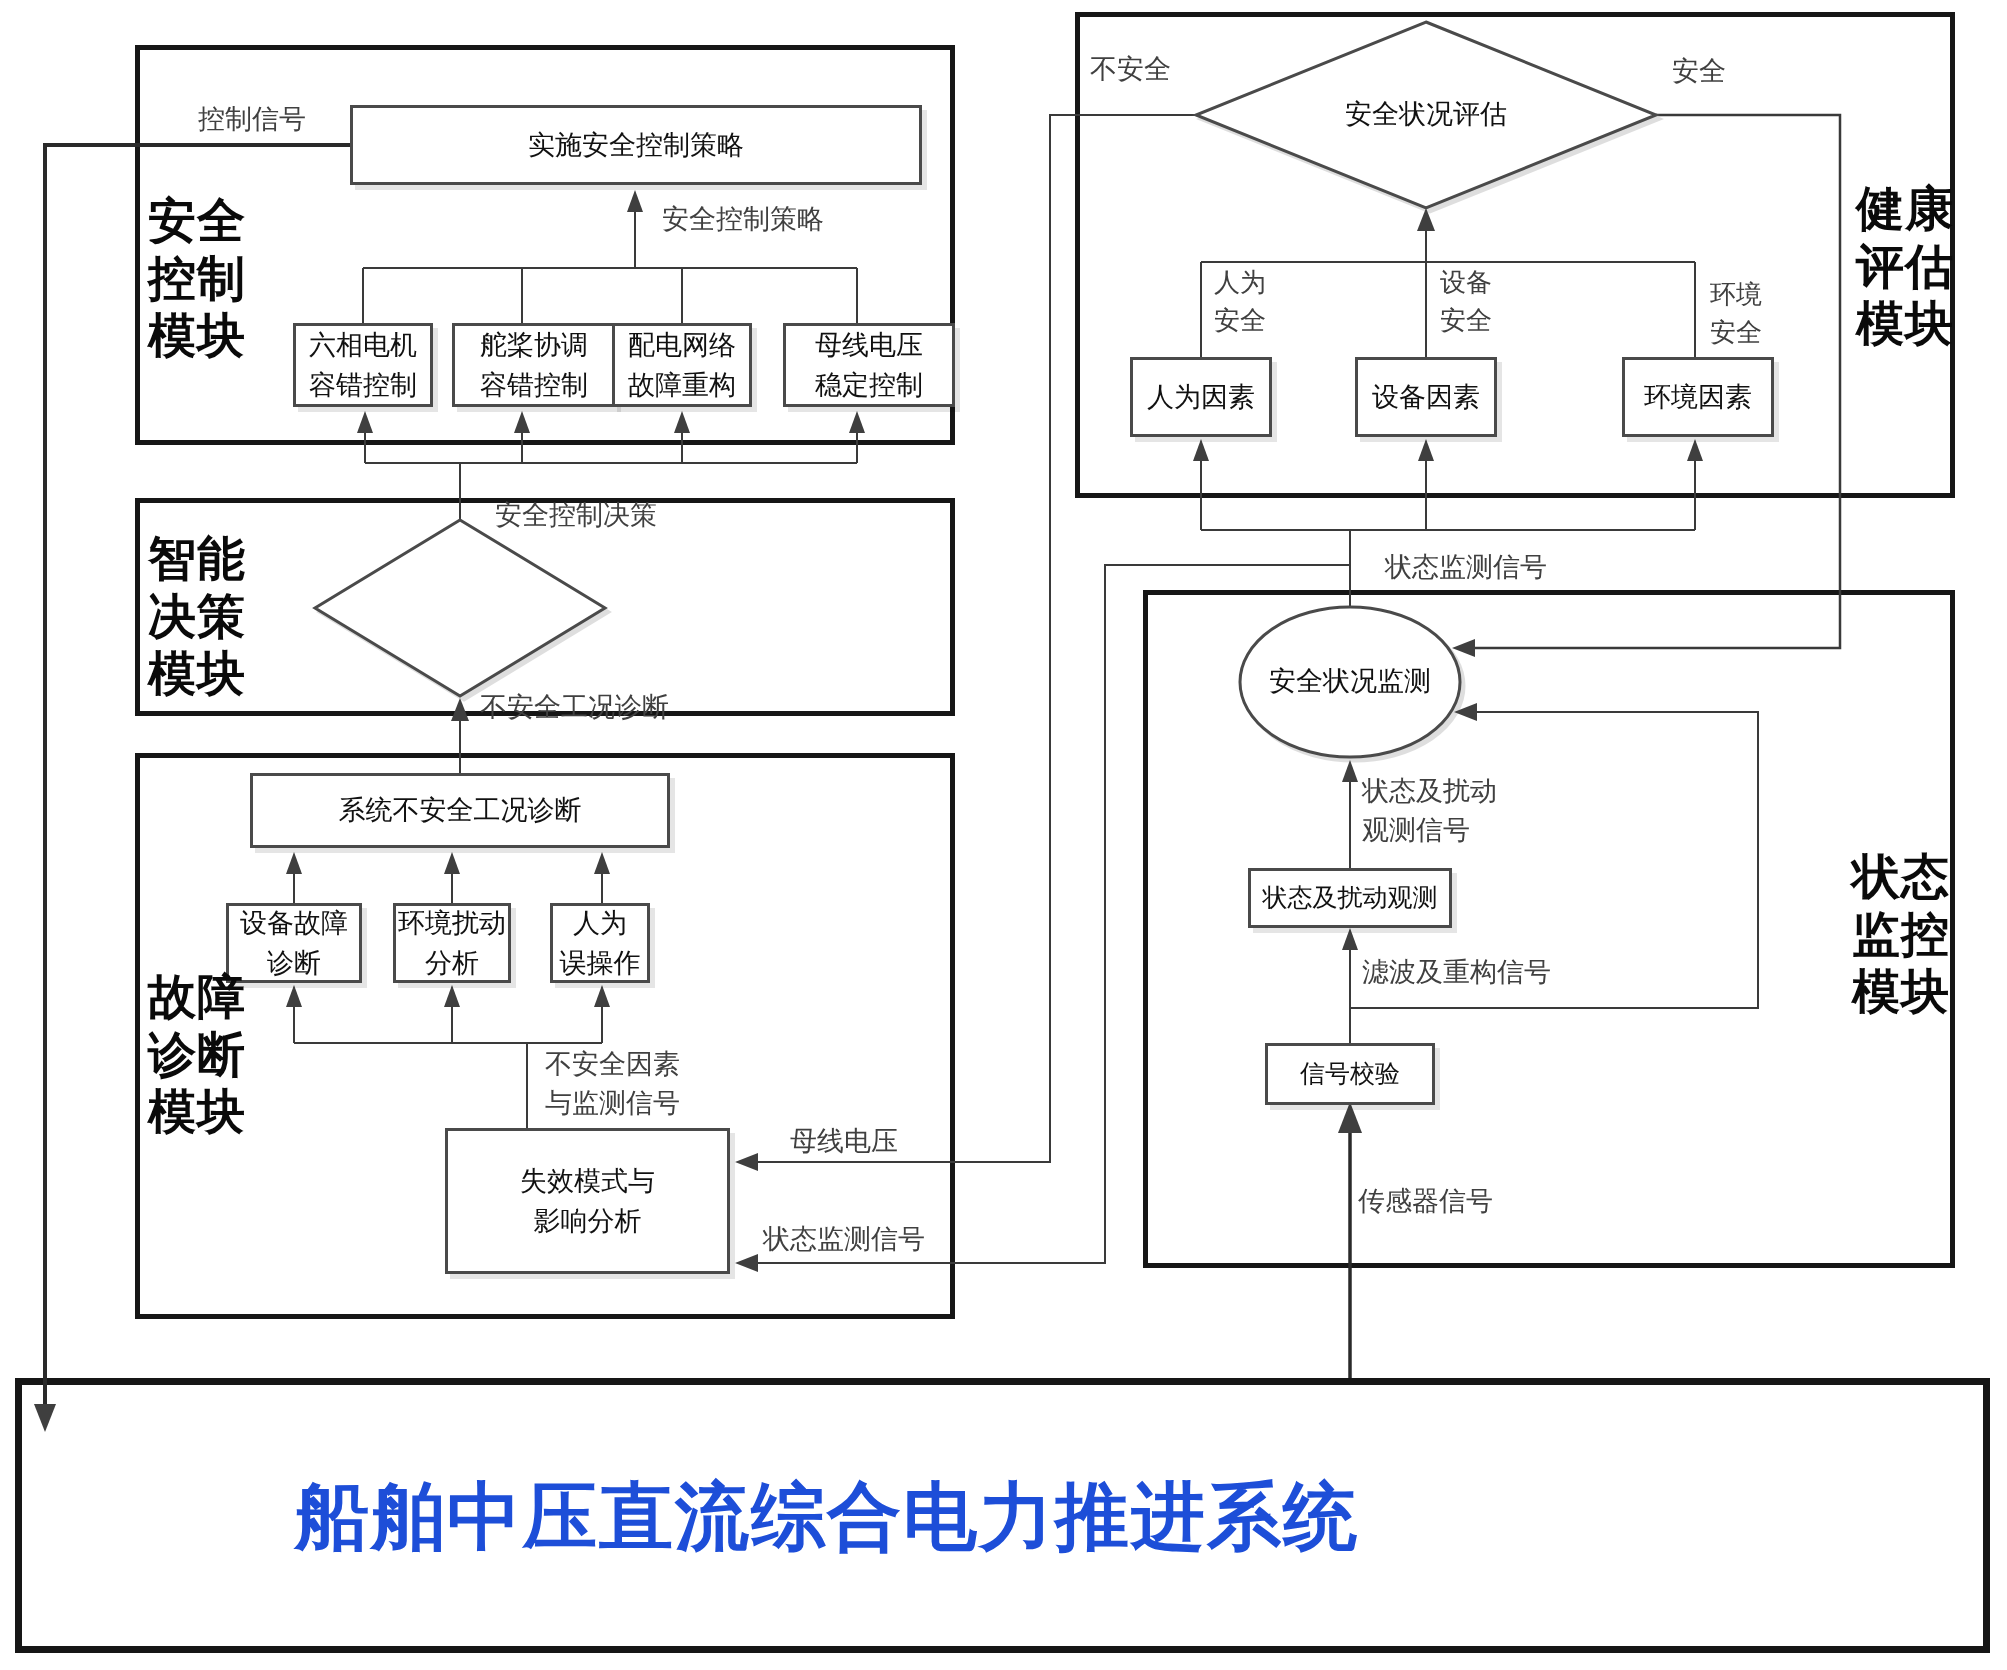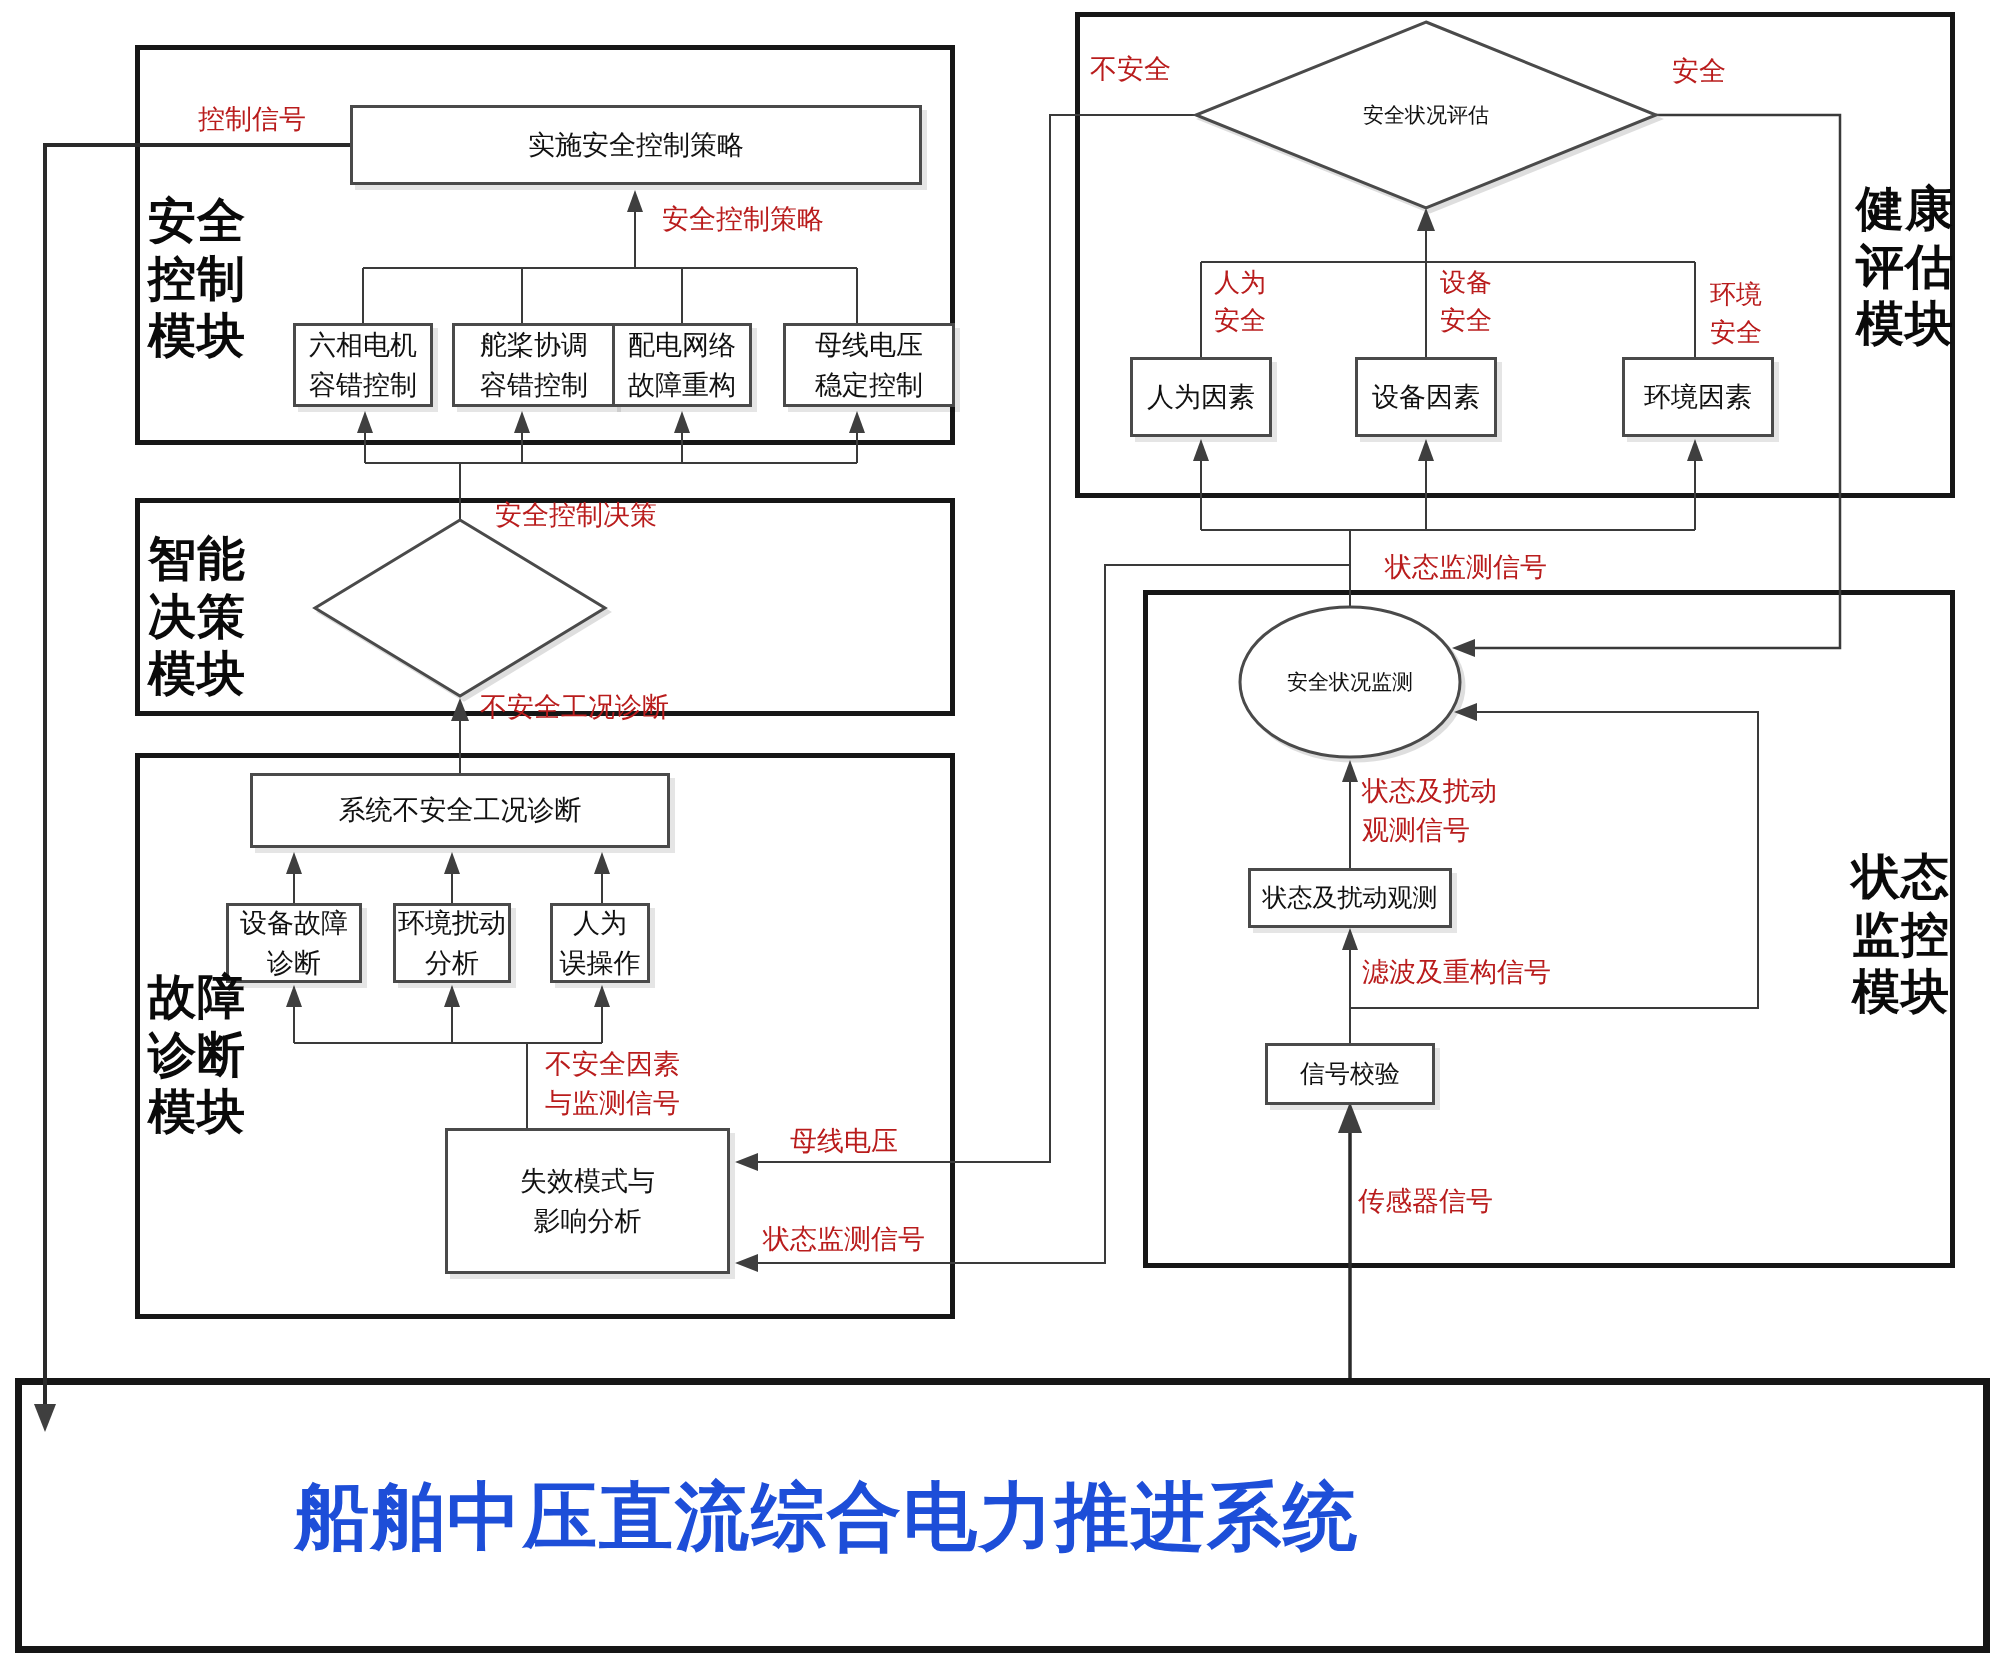--- a/index.html
+++ b/index.html
@@ -19,27 +19,27 @@
   .node{
     position:absolute;z-index:2;background:#ffffff;border:3px solid #4a4a4a;
     box-shadow:5px 5px 0 rgba(0,0,0,0.10);box-sizing:border-box;
     display:flex;align-items:center;justify-content:center;text-align:center;
     font-size:27px;line-height:1.5;white-space:pre-line;
   }
   .node.sm{font-size:25px;}
   
   .lbl{
     position:absolute;z-index:3;font-size:27px;line-height:1.45;white-space:pre-line;
-    color:#b91c1c;
+    color:#404040;
   }
   .lbl.sm{font-size:26px;}
   
   .shape-text{
     position:absolute;z-index:2;display:flex;align-items:center;justify-content:center;
-    text-align:center;font-size:21px;line-height:1.55;white-space:pre-line;
+    text-align:center;font-size:27px;line-height:1.55;white-space:pre-line;
   }
   .big-title{
     position:absolute;z-index:3;font-size:74px;font-weight:bold;letter-spacing:2px;
     color:#1d4ed8;white-space:nowrap;
   }
   .shapes{filter:drop-shadow(4px 4px 0 #dedede);}
 </style>
 </head>
 <body>
 

